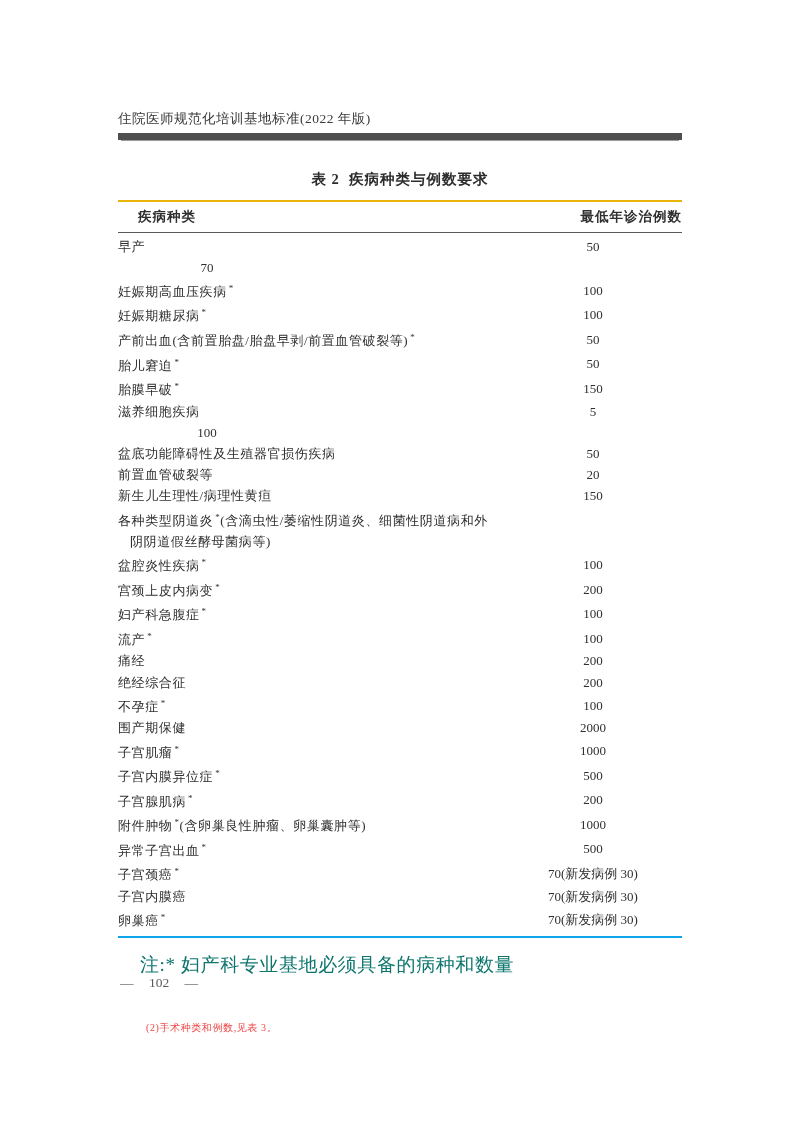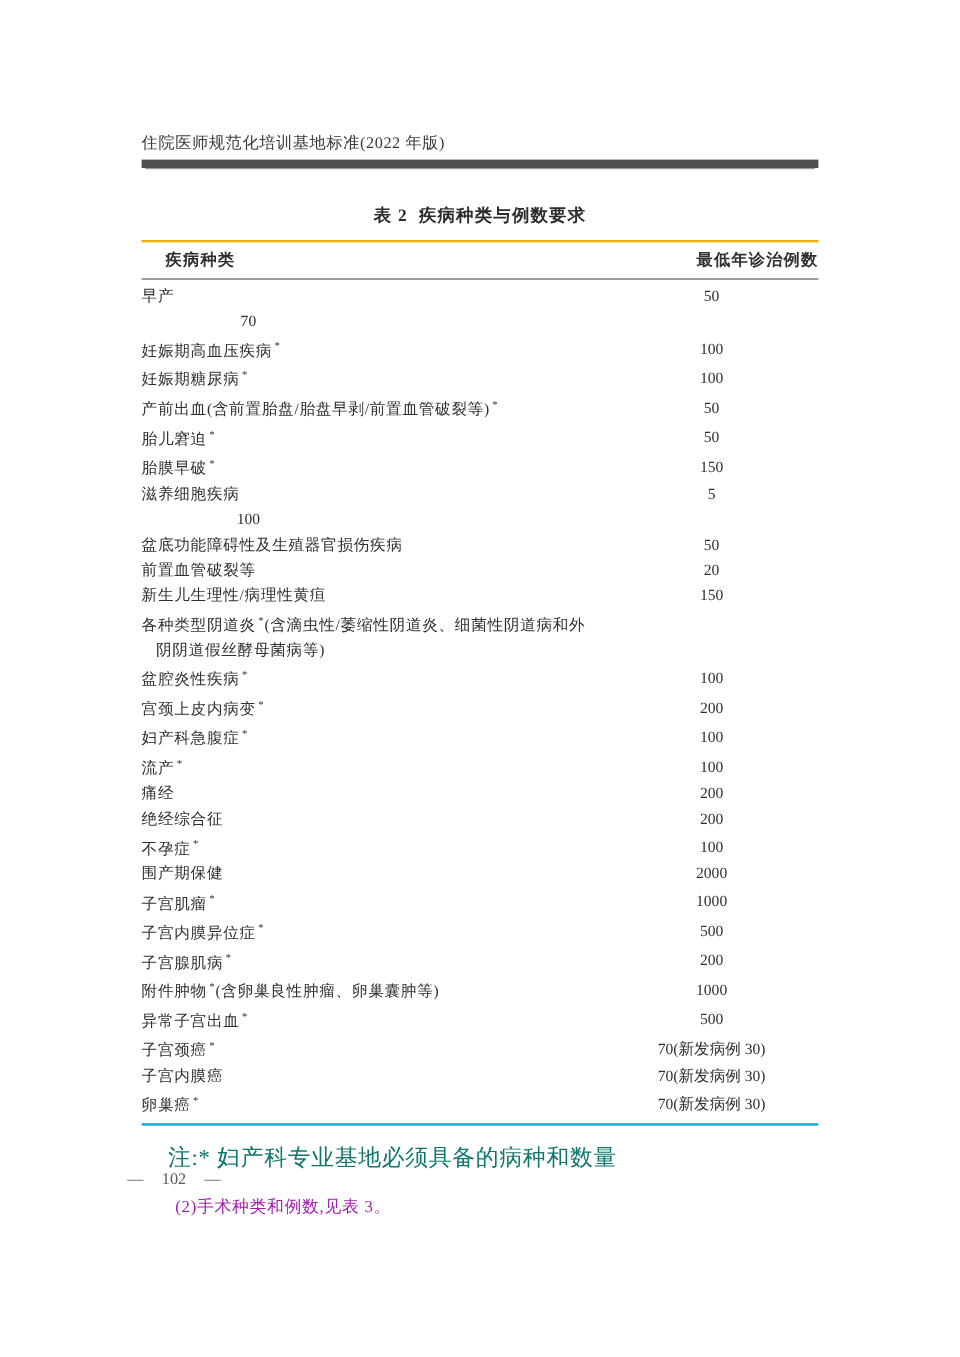--- a/index.html
+++ b/index.html
@@ -101,31 +101,31 @@
   .table-note {
     margin-top: 14px;
     padding-left: 22px;
     font-size: 19px;
     letter-spacing: 0.6px;
     white-space: pre;
     color: #0f766e;
   }
   
   .body-paragraph {
-    margin-top: 19px;
+    margin-top: 43px;
     padding-left: 28px;
-    font-size: 14px;
+    font-size: 10px;
     letter-spacing: 0.6px;
     white-space: pre;
-    color: #a21caf;
+    color: #ef4444;
   }
   
   .page-footer {
     position: absolute;
-    left: 106px;
+    left: 120px;
     top: 975px;
     font-size: 13.5px;
     color: #5a5a5a;
     word-spacing: 12px;
     white-space: pre;
   }
 </style>
 </head>
 <body>
 

